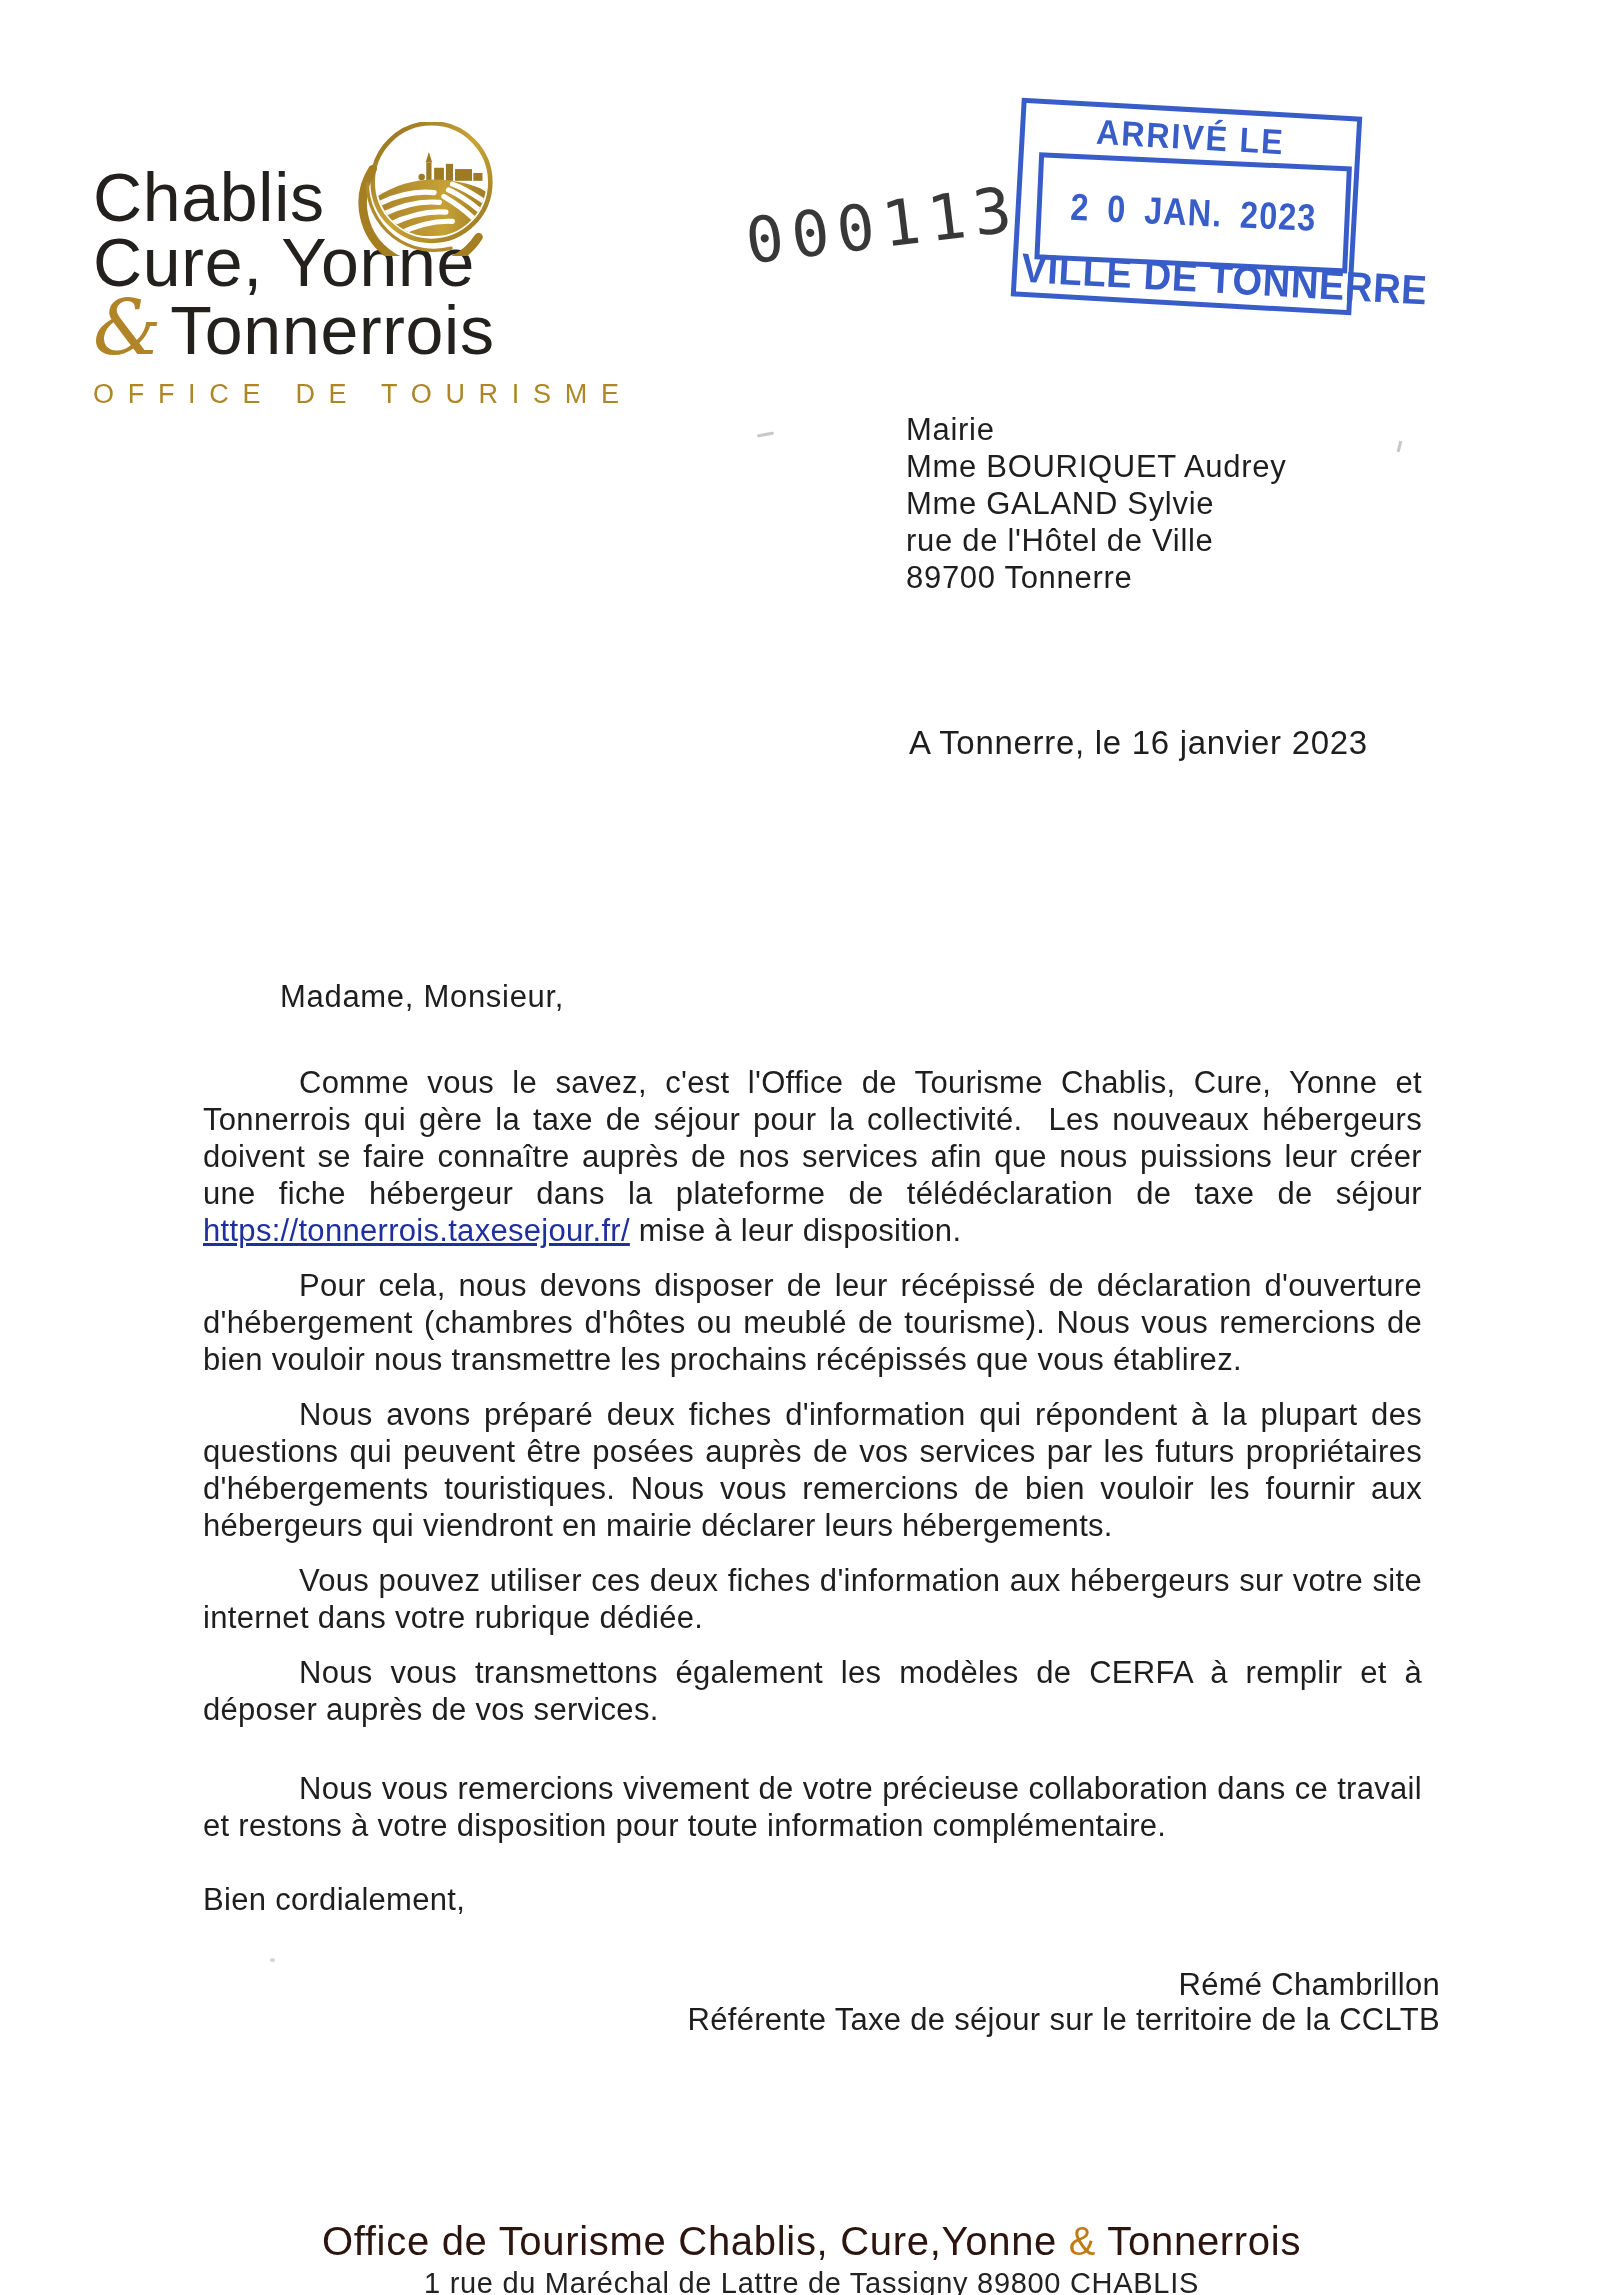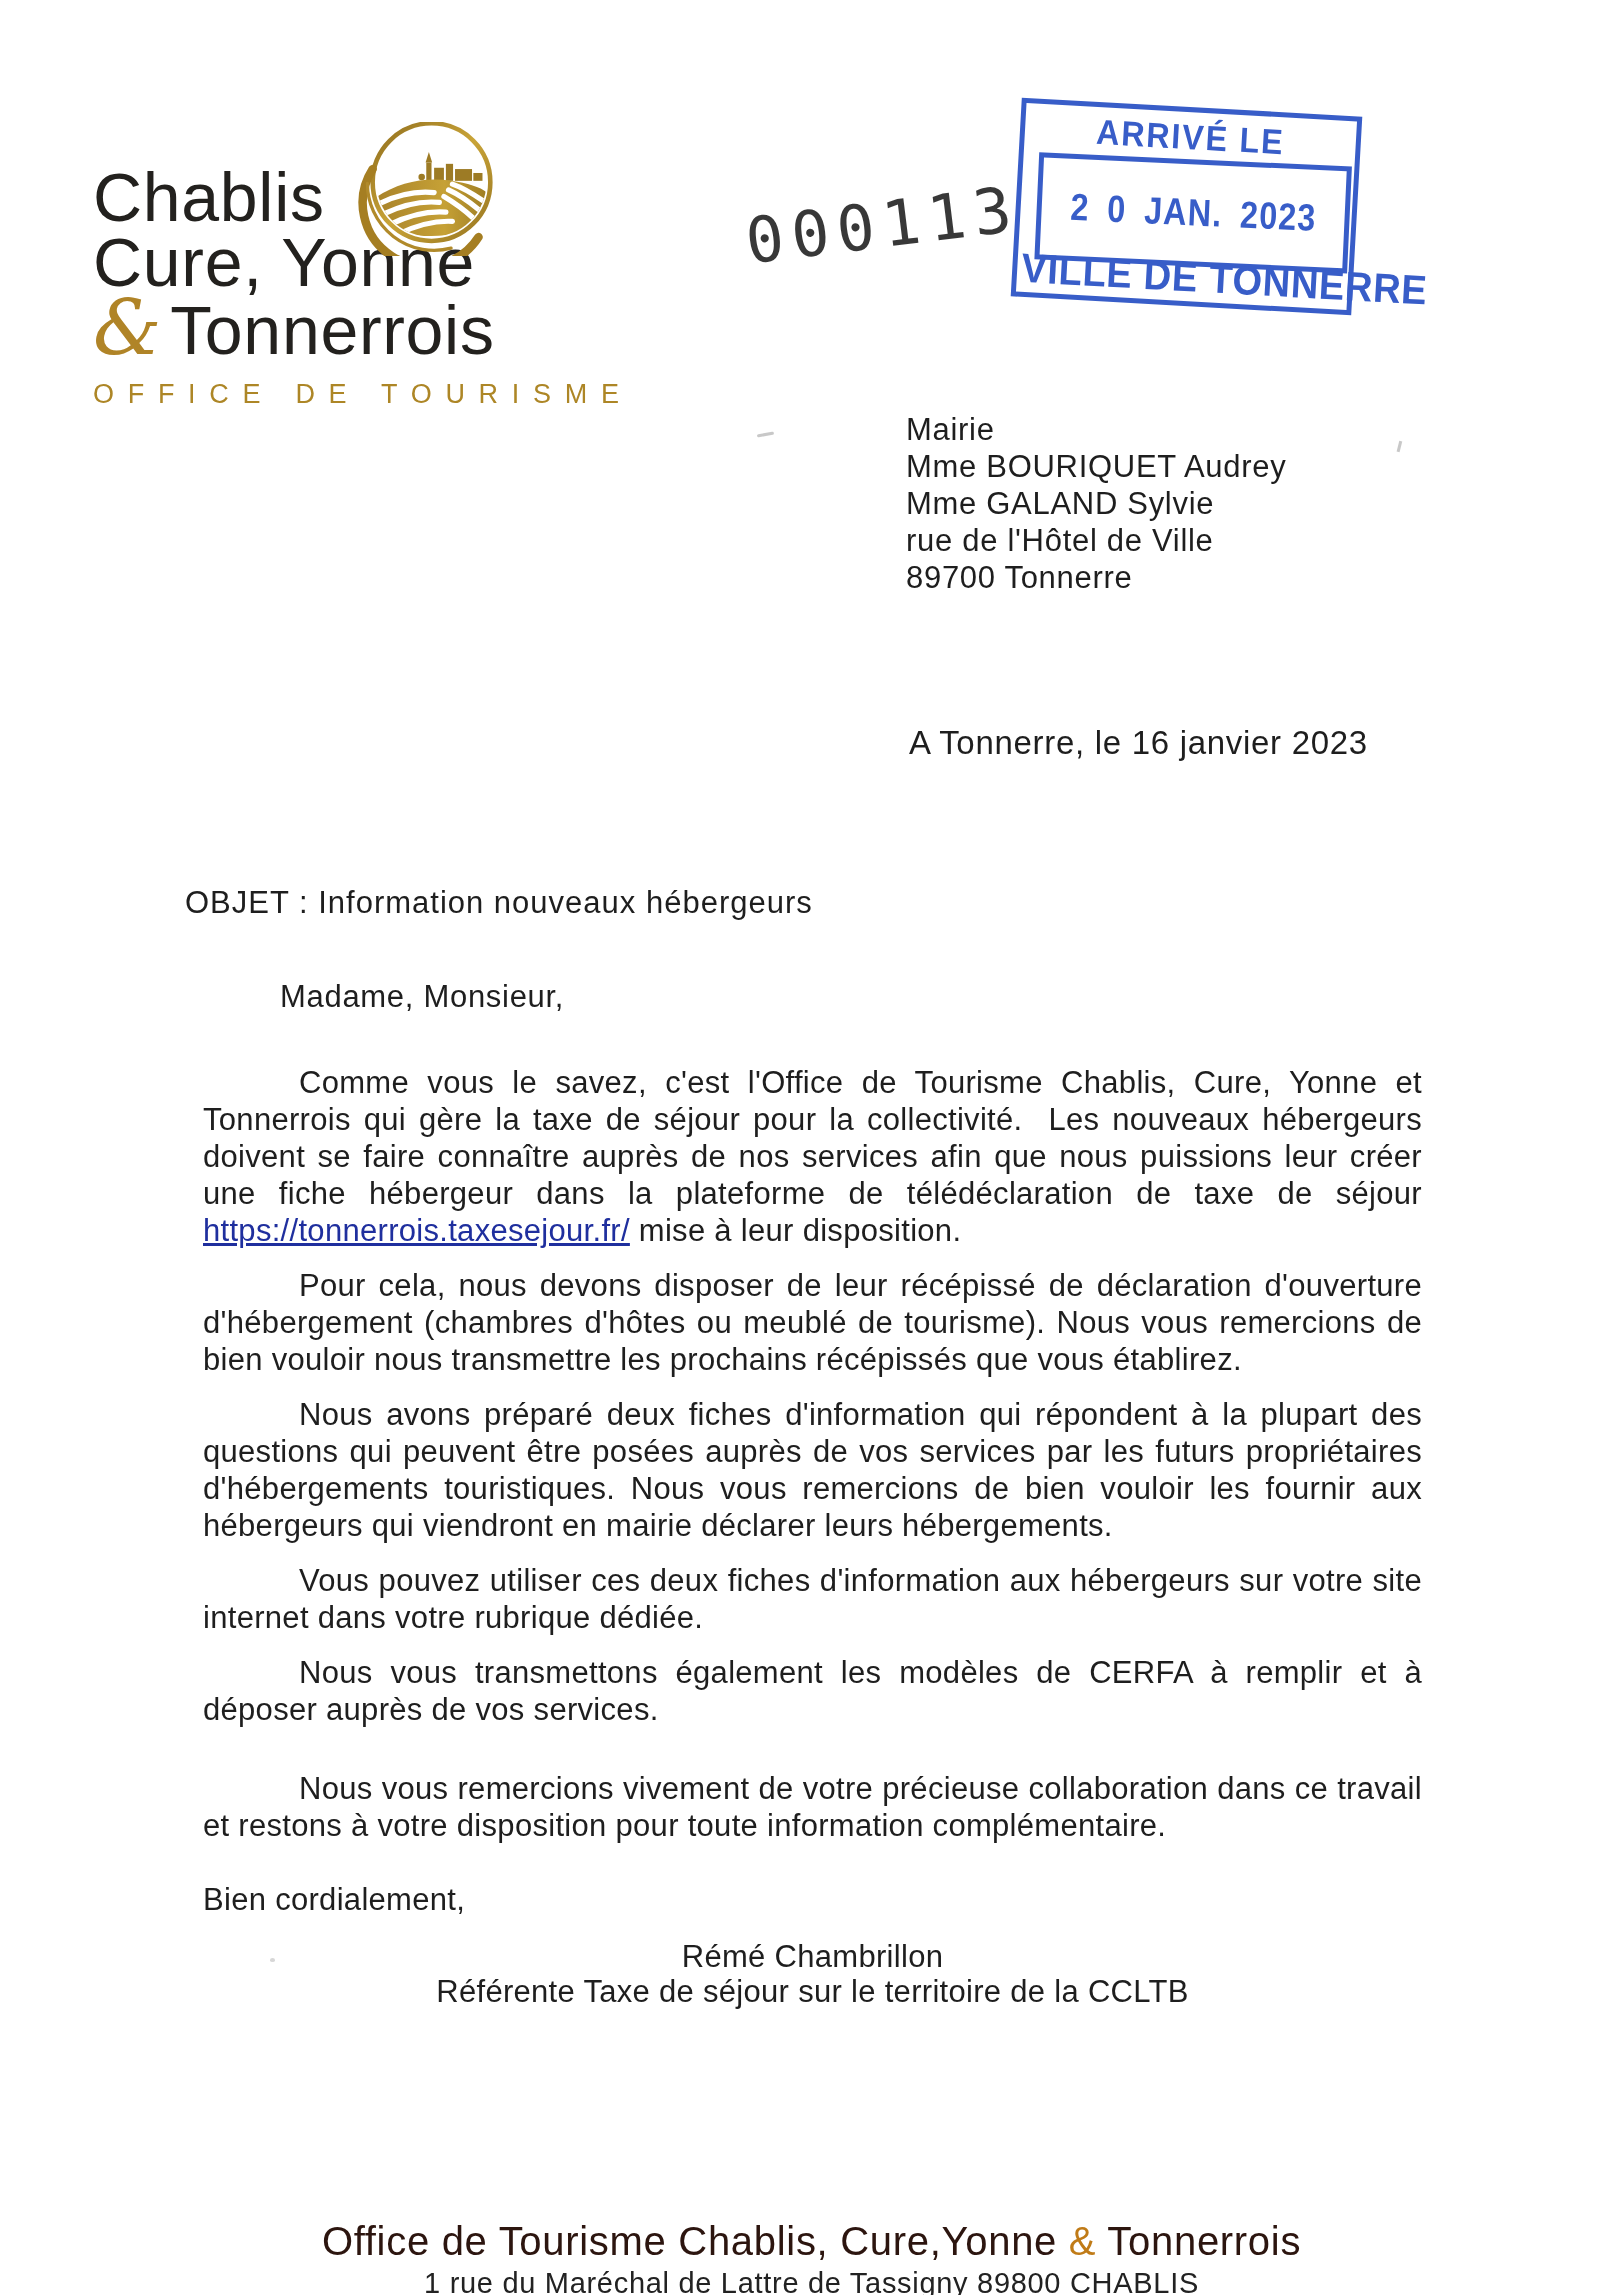--- a/index.html
+++ b/index.html
@@ -36,21 +36,21 @@
   
   .recipient{position:absolute;left:906px;top:411px;font-size:31px;line-height:37px;letter-spacing:0.7px;}
   .dateline{position:absolute;left:909px;top:724px;font-size:33px;letter-spacing:0.7px;white-space:nowrap;}
   .subject{position:absolute;left:185px;top:885px;font-size:31px;letter-spacing:1px;white-space:nowrap;}
   .salutation{position:absolute;left:280px;top:979px;font-size:31px;letter-spacing:0.7px;white-space:nowrap;}
   
   .body-text{position:absolute;left:185px;top:1046px;width:1255px;font-size:31px;line-height:37px;text-align:justify;letter-spacing:0.3px;}
   .body-text p{margin:18px;text-indent:96px;}
   .body-text p.gap-above{margin-top:42px;}
   .body-text .closing{margin-top:37px;text-indent:0;}
-  .signature{margin-top:21px;text-indent:0;line-height:35px;text-align:center;}
+  .signature{margin-top:49px;text-indent:0;line-height:35px;text-align:right;}
   .doc-link{color:#1f2f9e;text-decoration:underline;}
   
   .artifact{position:absolute;background:#9a9a9a;opacity:.55;}
   .artifact-dash{left:757px;top:433px;width:17px;height:3.3px;border-radius:2px;transform:rotate(-10deg);}
   .artifact-tick{left:1398px;top:441px;width:3.3px;height:10.5px;transform:rotate(14deg);}
   .artifact-dot{left:270px;top:1958px;width:5.2px;height:3.9px;border-radius:50%;opacity:.4;}
   
   .footer{position:absolute;left:0;top:2172px;width:1623px;text-align:center;}
   .footer-title{font-size:40px;line-height:43px;color:#2c150f;letter-spacing:0.7px;white-space:nowrap;margin-top:48px;}
   .footer-amp{color:#c07b17;}
@@ -129,21 +129,20 @@
   <div class="recipient">
     <div>Mairie</div>
     <div>Mme BOURIQUET Audrey</div>
     <div>Mme GALAND Sylvie</div>
     <div>rue de l'Hôtel de Ville</div>
     <div>89700 Tonnerre</div>
   </div>
 
   <div class="dateline">A Tonnerre, le 16 janvier 2023</div>
 
-  <div class="subject">OBJET : Information nouveaux hébergeurs</div>
 
   <div class="salutation">Madame, Monsieur,</div>
 
   <div class="body-text">
     <p><span>Comme vous le savez, c'est l'Office de Tourisme Chablis, Cure, Yonne et Tonnerrois qui gère la taxe de séjour pour la collectivité.&nbsp; Les nouveaux hébergeurs doivent se faire connaître auprès de nos services afin que nous puissions leur créer une fiche hébergeur dans la plateforme de télédéclaration de taxe de séjour </span><a href="#" class="doc-link">https://tonnerrois.taxesejour.fr/</a><span> mise à leur disposition.</span></p>
     <p>Pour cela, nous devons disposer de leur récépissé de déclaration d'ouverture d'hébergement (chambres d'hôtes ou meublé de tourisme). Nous vous remercions de bien vouloir nous transmettre les prochains récépissés que vous établirez.</p>
     <p>Nous avons préparé deux fiches d'information qui répondent à la plupart des questions qui peuvent être posées auprès de vos services par les futurs propriétaires d'hébergements touristiques. Nous vous remercions de bien vouloir les fournir aux hébergeurs qui viendront en mairie déclarer leurs hébergements.</p>
     <p>Vous pouvez utiliser ces deux fiches d'information aux hébergeurs sur votre site internet dans votre rubrique dédiée.</p>
     <p>Nous vous transmettons également les modèles de CERFA à remplir et à déposer auprès de vos services.</p>
     <p class="gap-above">Nous vous remercions vivement de votre précieuse collaboration dans ce travail et restons à votre disposition pour toute information complémentaire.</p>

